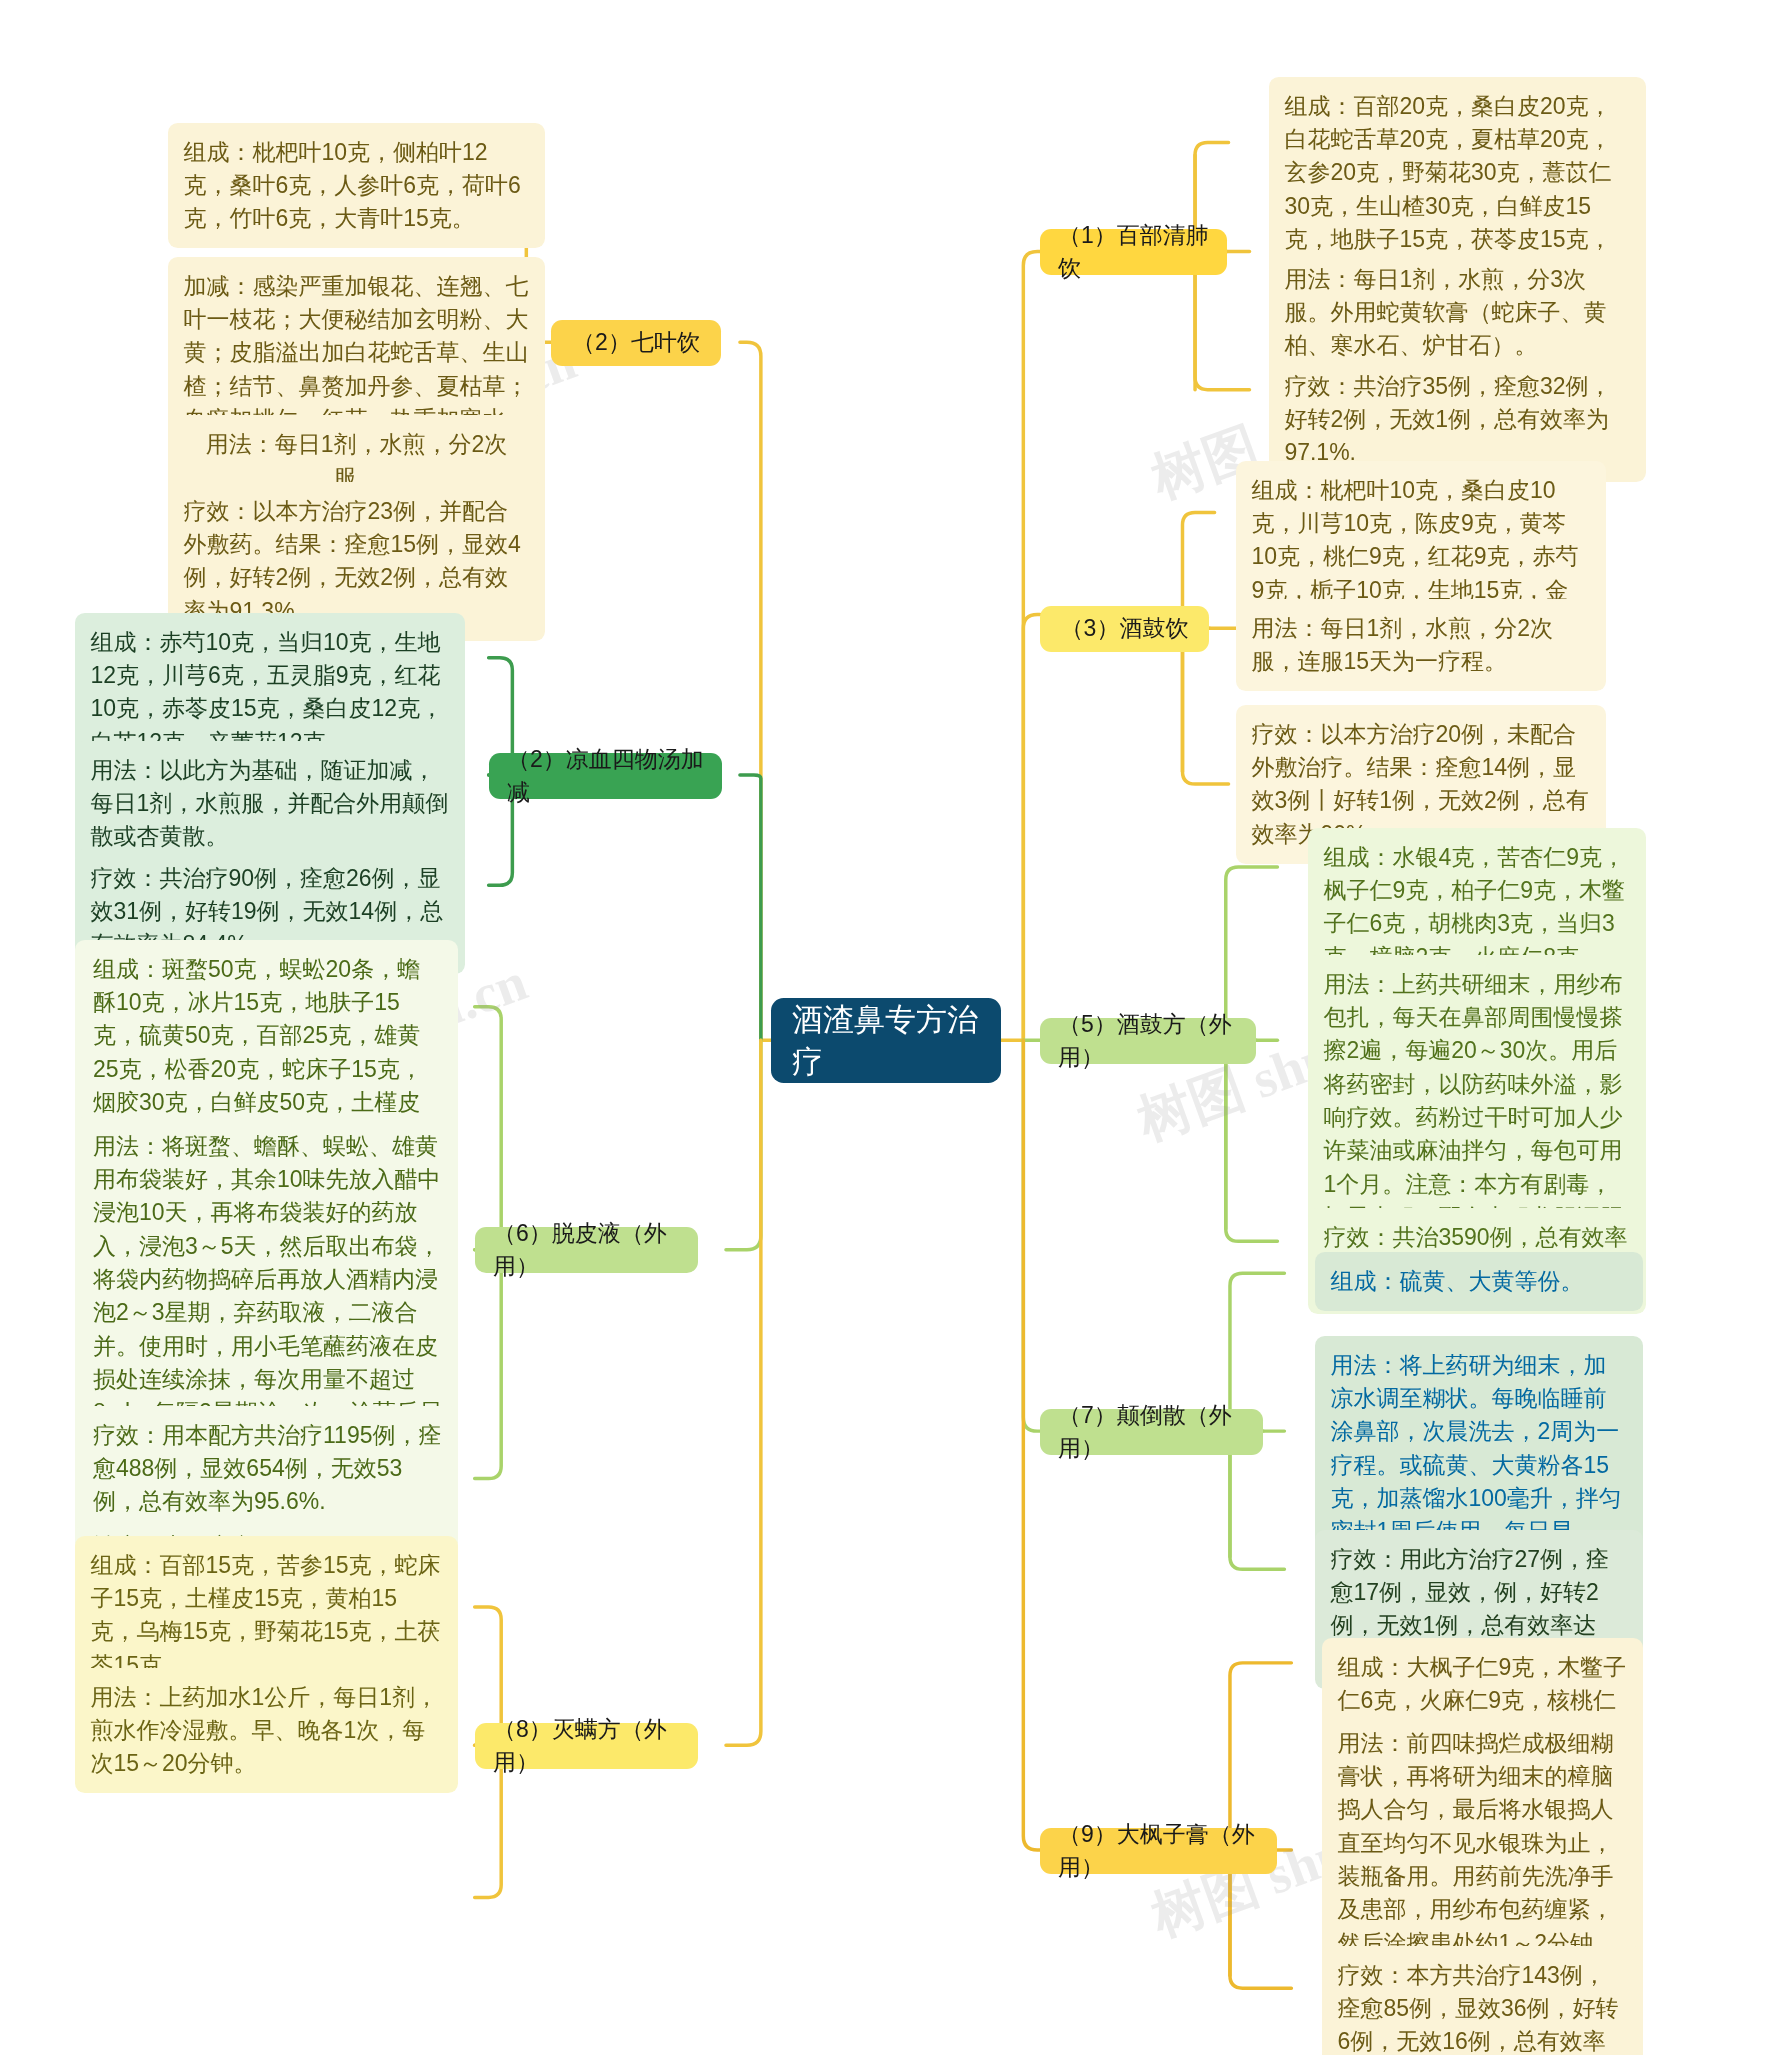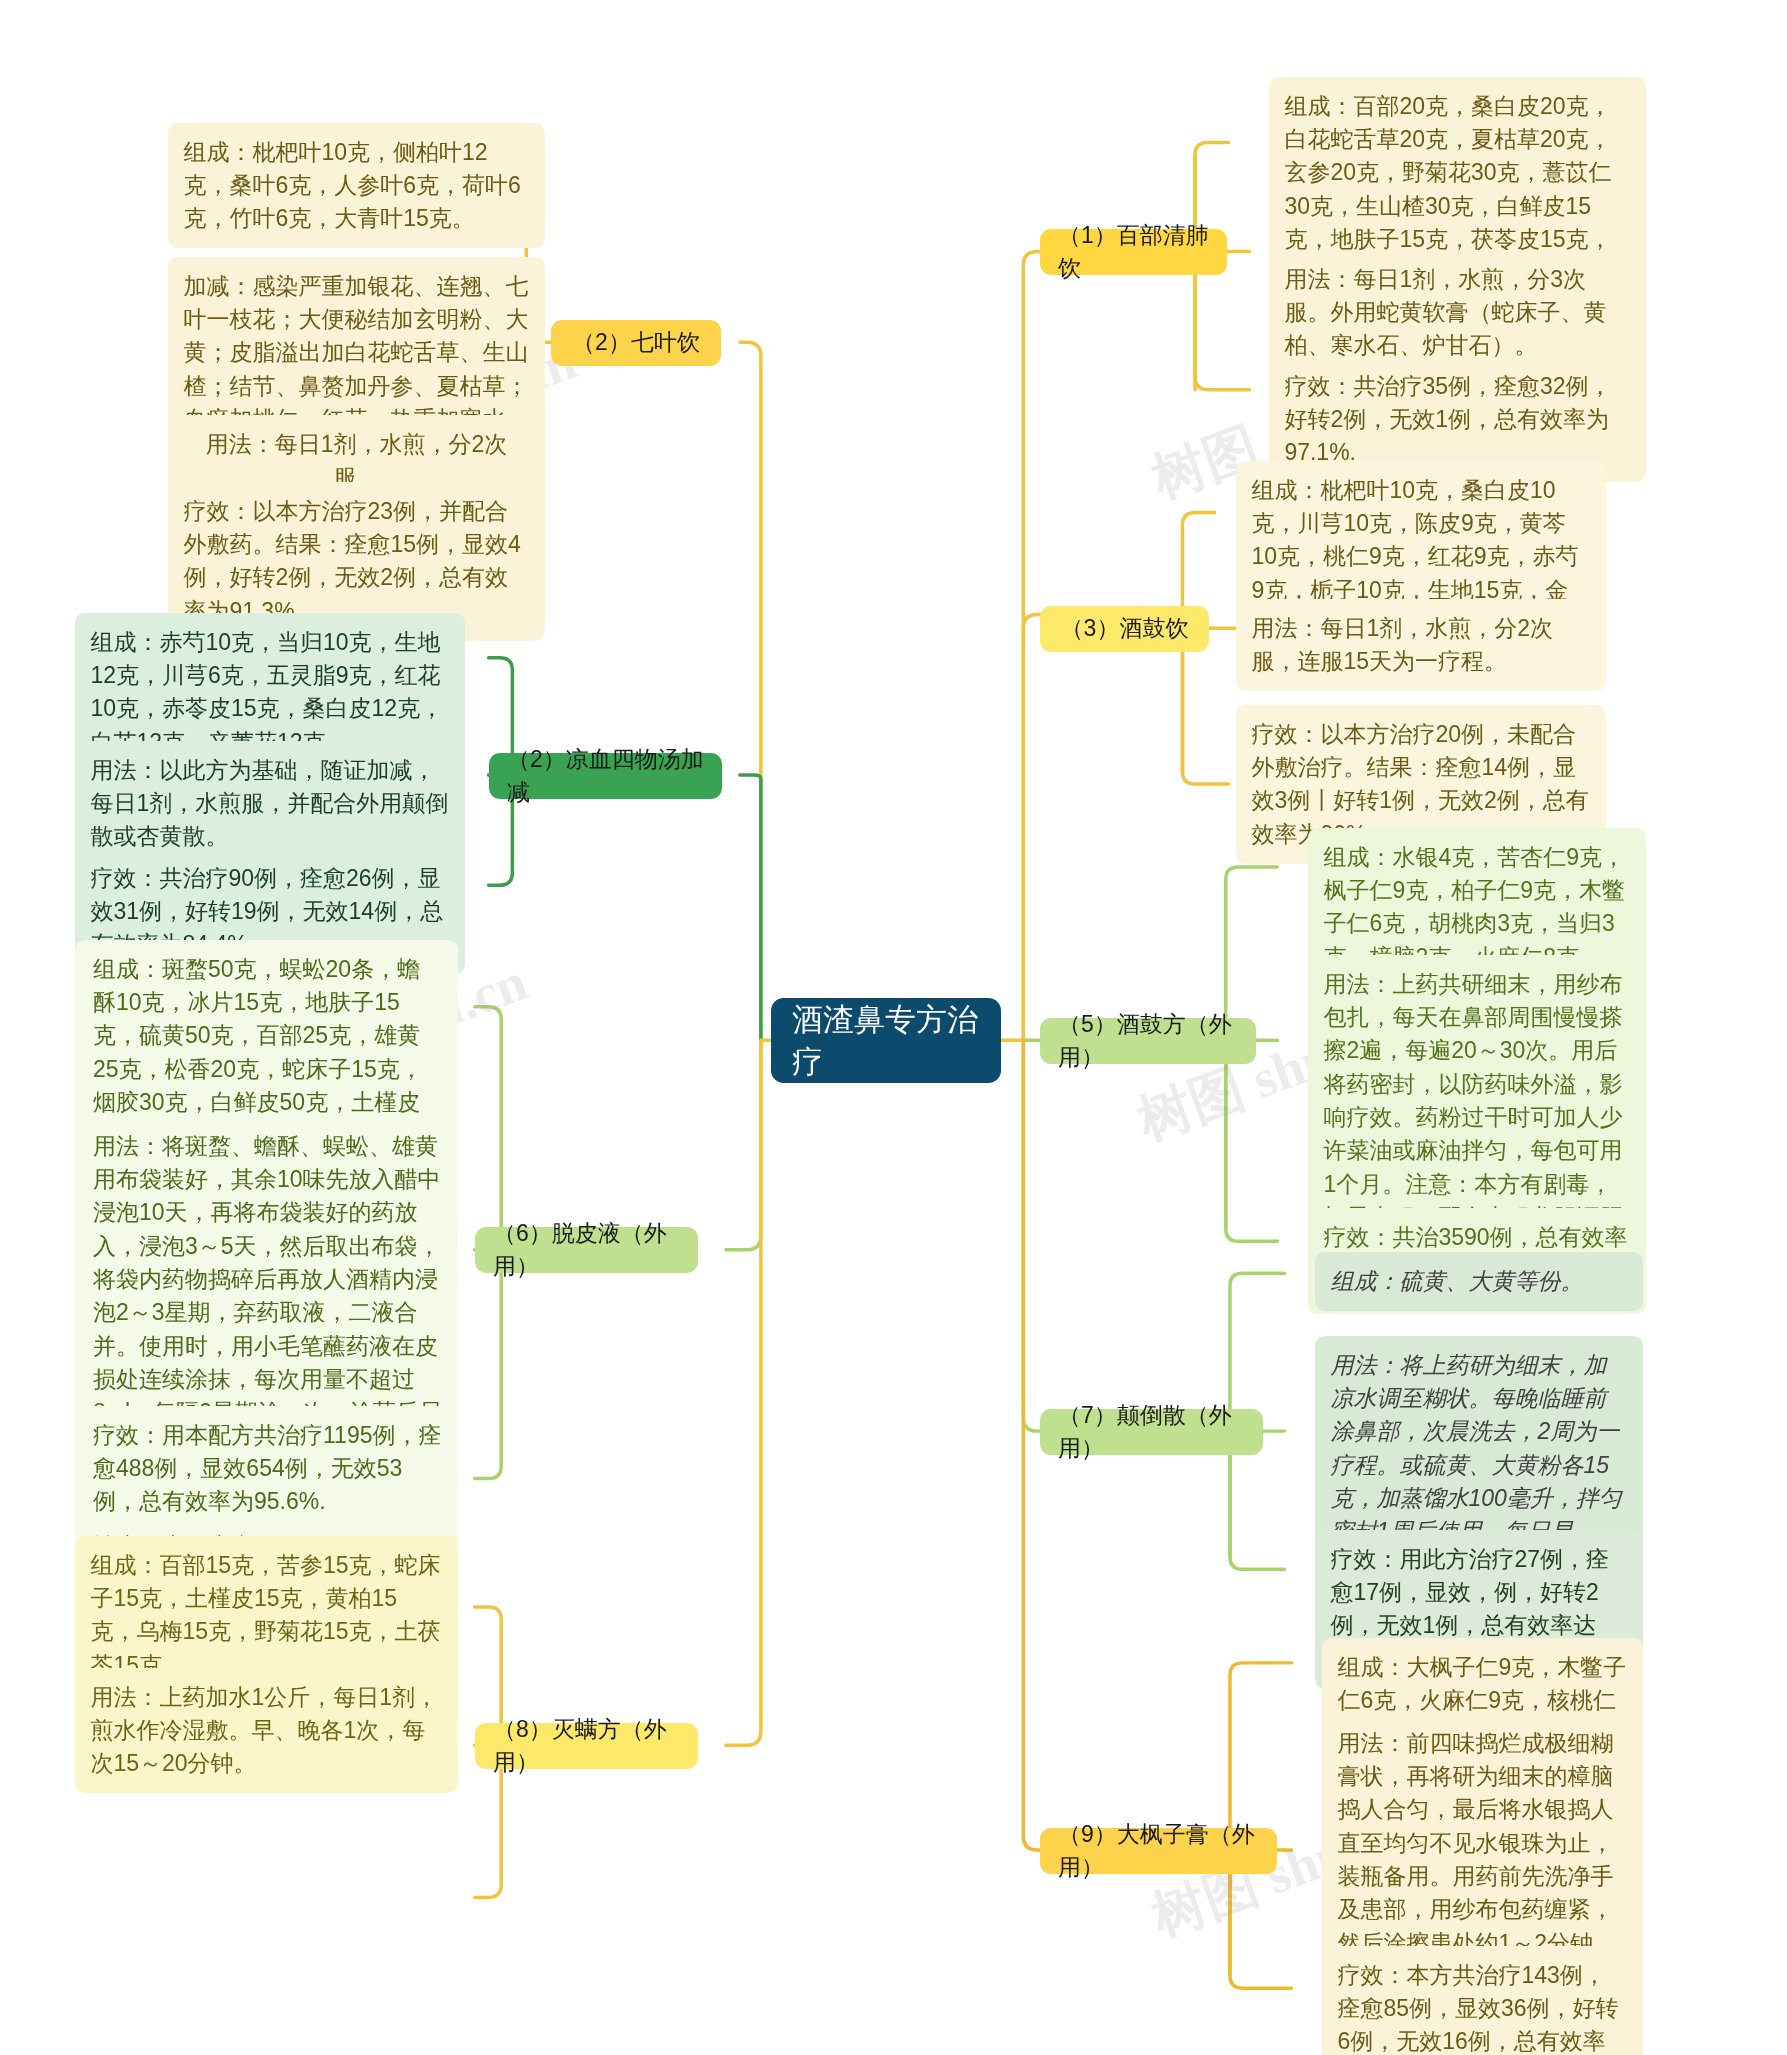--- a/index.html
+++ b/index.html
@@ -36,21 +36,21 @@
   .f-cream   {background:#fbf3d7;color:#6b5a14;}
   .f-cream2  {background:#fcf5dd;color:#6b5a14;}
   .f-yellow  {background:#ffd740;}
   .f-yellow2 {background:#fce96a;}
   .f-lyellow {background:#fbf6c9;color:#6b6414;}
   .f-gold    {background:#fcd34a;}
   .f-mint    {background:#dceedd;color:#1b3f23;}
   .f-green   {background:#39a353;color:#ffffff;}
   .f-lgreen2 {background:#edf7db;color:#52721c;}
   .f-lgreen3 {background:#bfe08f;}
-  .f-sage    {background:#d8e9d5;color:#404040;font-style:italic;}
+  .f-sage    {background:#d8e9d5;color:#0369a1;}
   .f-sage2   {background:#dcead9;color:#22401f;}
   .f-pale    {background:#f4f9e8;color:#4b6a17;padding-left:18px;}
 
   .center-txt{text-align:center;}
 
   
   svg.links{position:absolute;left:0;top:0;width:1787px;height:2056px;pointer-events:none;}
 </style>
 </head>
 <body>

